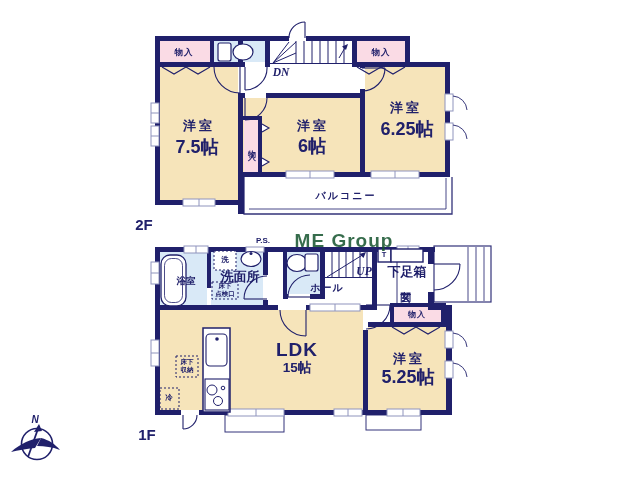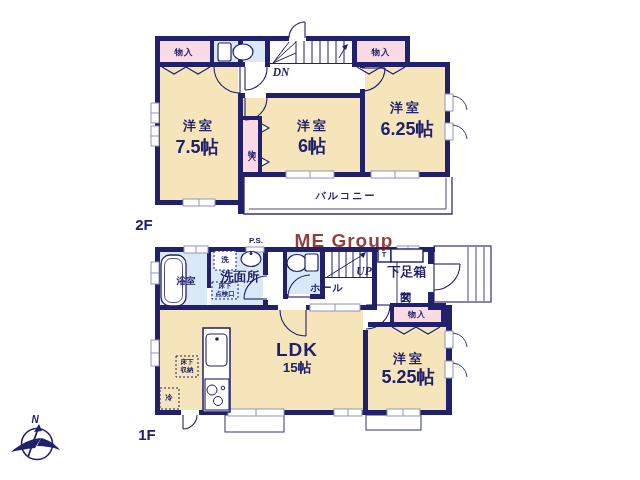--- a/index.html
+++ b/index.html
@@ -12,22 +12,22 @@
   .dim{font-size:18px;font-weight:bold;}
   .small{font-size:13px;font-weight:bold;}
   .closet{font-size:8.5px;font-weight:bold;letter-spacing:1px;}
   .tinybox{font-size:6.5px;font-weight:bold;text-align:center;}
   .tinybox div{line-height:1.2;}
   .stair-lbl{font-family:"Liberation Serif","DejaVu Serif",serif;font-style:italic;
              font-size:11.5px;font-weight:bold;}
   .vert{writing-mode:vertical-rl;letter-spacing:2px;}
   .ldk-name{font-size:19px;font-weight:bold;letter-spacing:1px;}
   .floor-lbl{font-size:15px;font-weight:bold;margin-top:22px;}
-  .watermark{font-size:19px;font-weight:bold;color:#7f1d1d;letter-spacing:1px;z-index:2;opacity:.85;}
-  .ps{font-size:8px;font-weight:bold;}
+  .watermark{font-size:19px;font-weight:bold;color:#14532d;letter-spacing:1px;z-index:2;opacity:.85;}
+  .ps{font-size:8px;font-weight:bold;margin-left:7px;}
   .balcony-lbl{font-size:10px;font-weight:bold;letter-spacing:2px;}
   .compass-n{font-size:10px;font-weight:bold;font-style:italic;}
 </style>
 </head>
 <body>
 
 <div class="stage">
 
 <svg width="640" height="480" viewBox="0 0 640 480">
 

